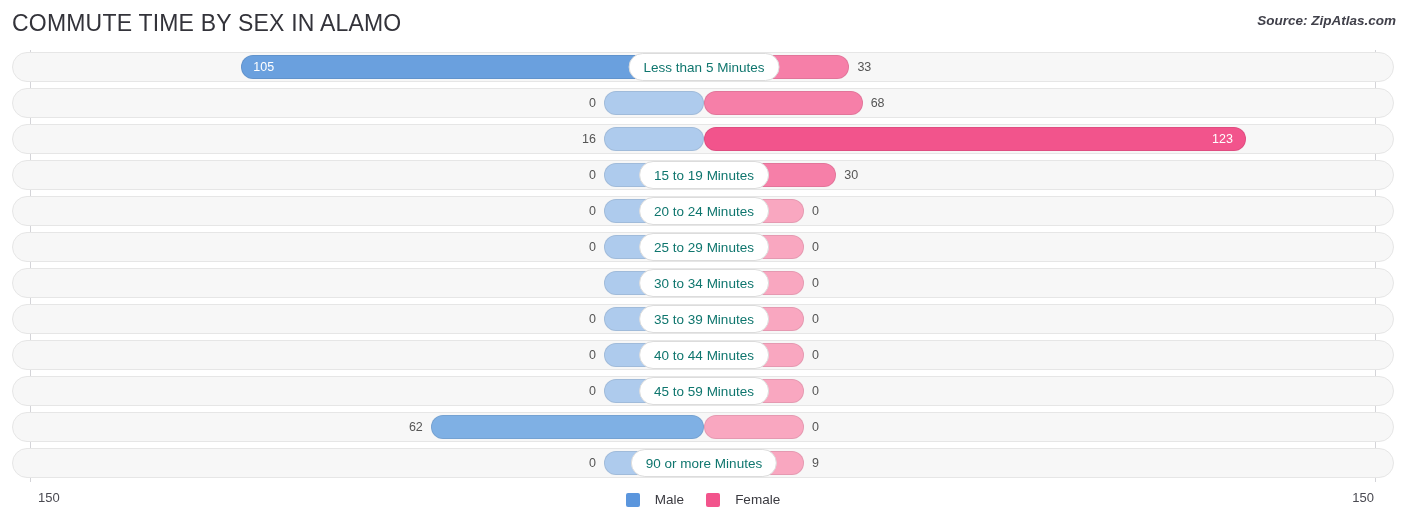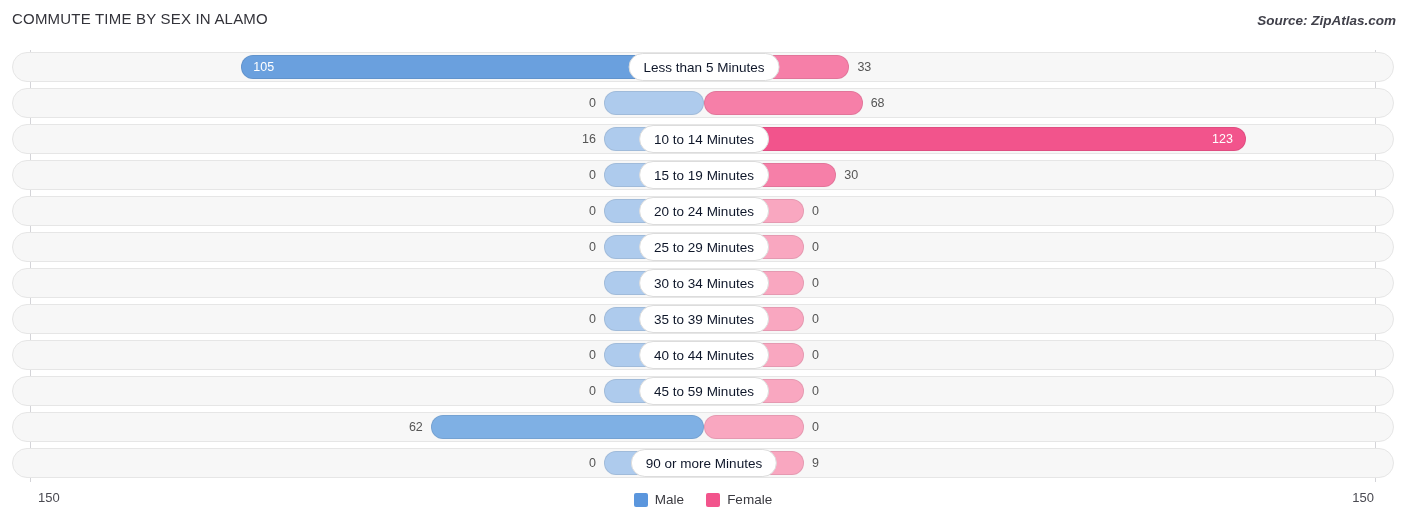--- a/index.html
+++ b/index.html
@@ -6,21 +6,21 @@
   body{
     width:1406px;height:523px;background:#ffffff;
     font-family:"Liberation Sans", sans-serif;
     color:#3c3c3c;overflow:hidden;
   }
   #chart-root{position:relative;width:1406px;height:523px;}
 
   
   .title{
     position:absolute;left:12px;top:10px;
-    font-size:15px;font-weight:400;letter-spacing:.2px;
+    font-size:23px;font-weight:400;letter-spacing:.2px;
     color:#33333a;white-space:nowrap;
   }
   .source{
     position:absolute;right:10px;top:13px;
     font-size:13.5px;font-style:italic;font-weight:700;
     color:#40404a;white-space:nowrap;
   }
 
   
   .plot{
@@ -60,40 +60,40 @@
 
   .bar-label-in{
     position:absolute;top:2px;height:24px;line-height:24px;
     font-size:12.5px;color:#ffffff;white-space:nowrap;
   }
 
   .center-pill{
     position:absolute;top:0px;height:28px;line-height:27px;
     background:#ffffff;border:1px solid #dcdcdc;
     border-radius:14px;
-    font-size:13.5px;color:#0f172a;
+    font-size:13.5px;color:#0f766e;
     text-align:center;white-space:nowrap;
     transform:translateX(-50%);
     padding:0 14px;
     box-sizing:border-box;
   }
 
   
   .footer{position:absolute;left:0;top:486px;width:1406px;height:37px;}
   .axis-tick{
     position:absolute;top:4px;font-size:13px;color:#4a4a52;
   }
   .axis-tick.left{left:38px;}
   .axis-tick.right{right:32px;}
 
   .legend{
     position:absolute;left:0;right:0;top:6px;
     display:flex;justify-content:center;align-items:center;gap:22px;
   }
-  .legend-item{display:flex;align-items:center;gap:7px;}
+  .legend-item{display:flex;align-items:center;gap:15px;}
   .legend-swatch{width:14px;height:14px;border-radius:2px;display:block;}
   .legend-text{font-size:13.5px;color:#3a3a40;}
 </style>
 </head>
 <body>
 
 <div id="chart-root">
 
   <div class="title">COMMUTE TIME BY SEX IN ALAMO</div>
   <div class="source">Source: ZipAtlas.com</div>
@@ -118,21 +118,20 @@
             <div class="bar bar-female" style="width: 158.64px; background: rgb(246, 127, 168);"></div>
             <div class="bar-label-out female" style="left: 857.64px;">68</div>
           </div>
         </div>
         <div class="row" style="top: 74px;">
           <div class="row-inner">
             <div class="bar bar-male" style="width: 100px; background: rgb(174, 203, 237);"></div>
             <div class="bar-label-out male" style="right: 799px;">16</div>
             <div class="bar bar-female" style="width: 542.02px; background: rgb(242, 84, 140);"></div>
             <div class="bar-label-in" style="left: 1199.02px;">123</div>
-            <div class="center-pill" style="left: 691px;">10 to 14 Minutes</div>
           </div>
         </div>
         <div class="row" style="top: 110px;">
           <div class="row-inner">
             <div class="bar bar-male" style="width: 100px; background: rgb(174, 203, 237);"></div>
             <div class="bar-label-out male" style="right: 799px;">0</div>
             <div class="bar bar-female" style="width: 132.2px; background: rgb(246, 127, 168);"></div>
             <div class="bar-label-out female" style="left: 831.2px;">30</div>
             <div class="center-pill" style="left: 691px;">15 to 19 Minutes</div>
           </div>

